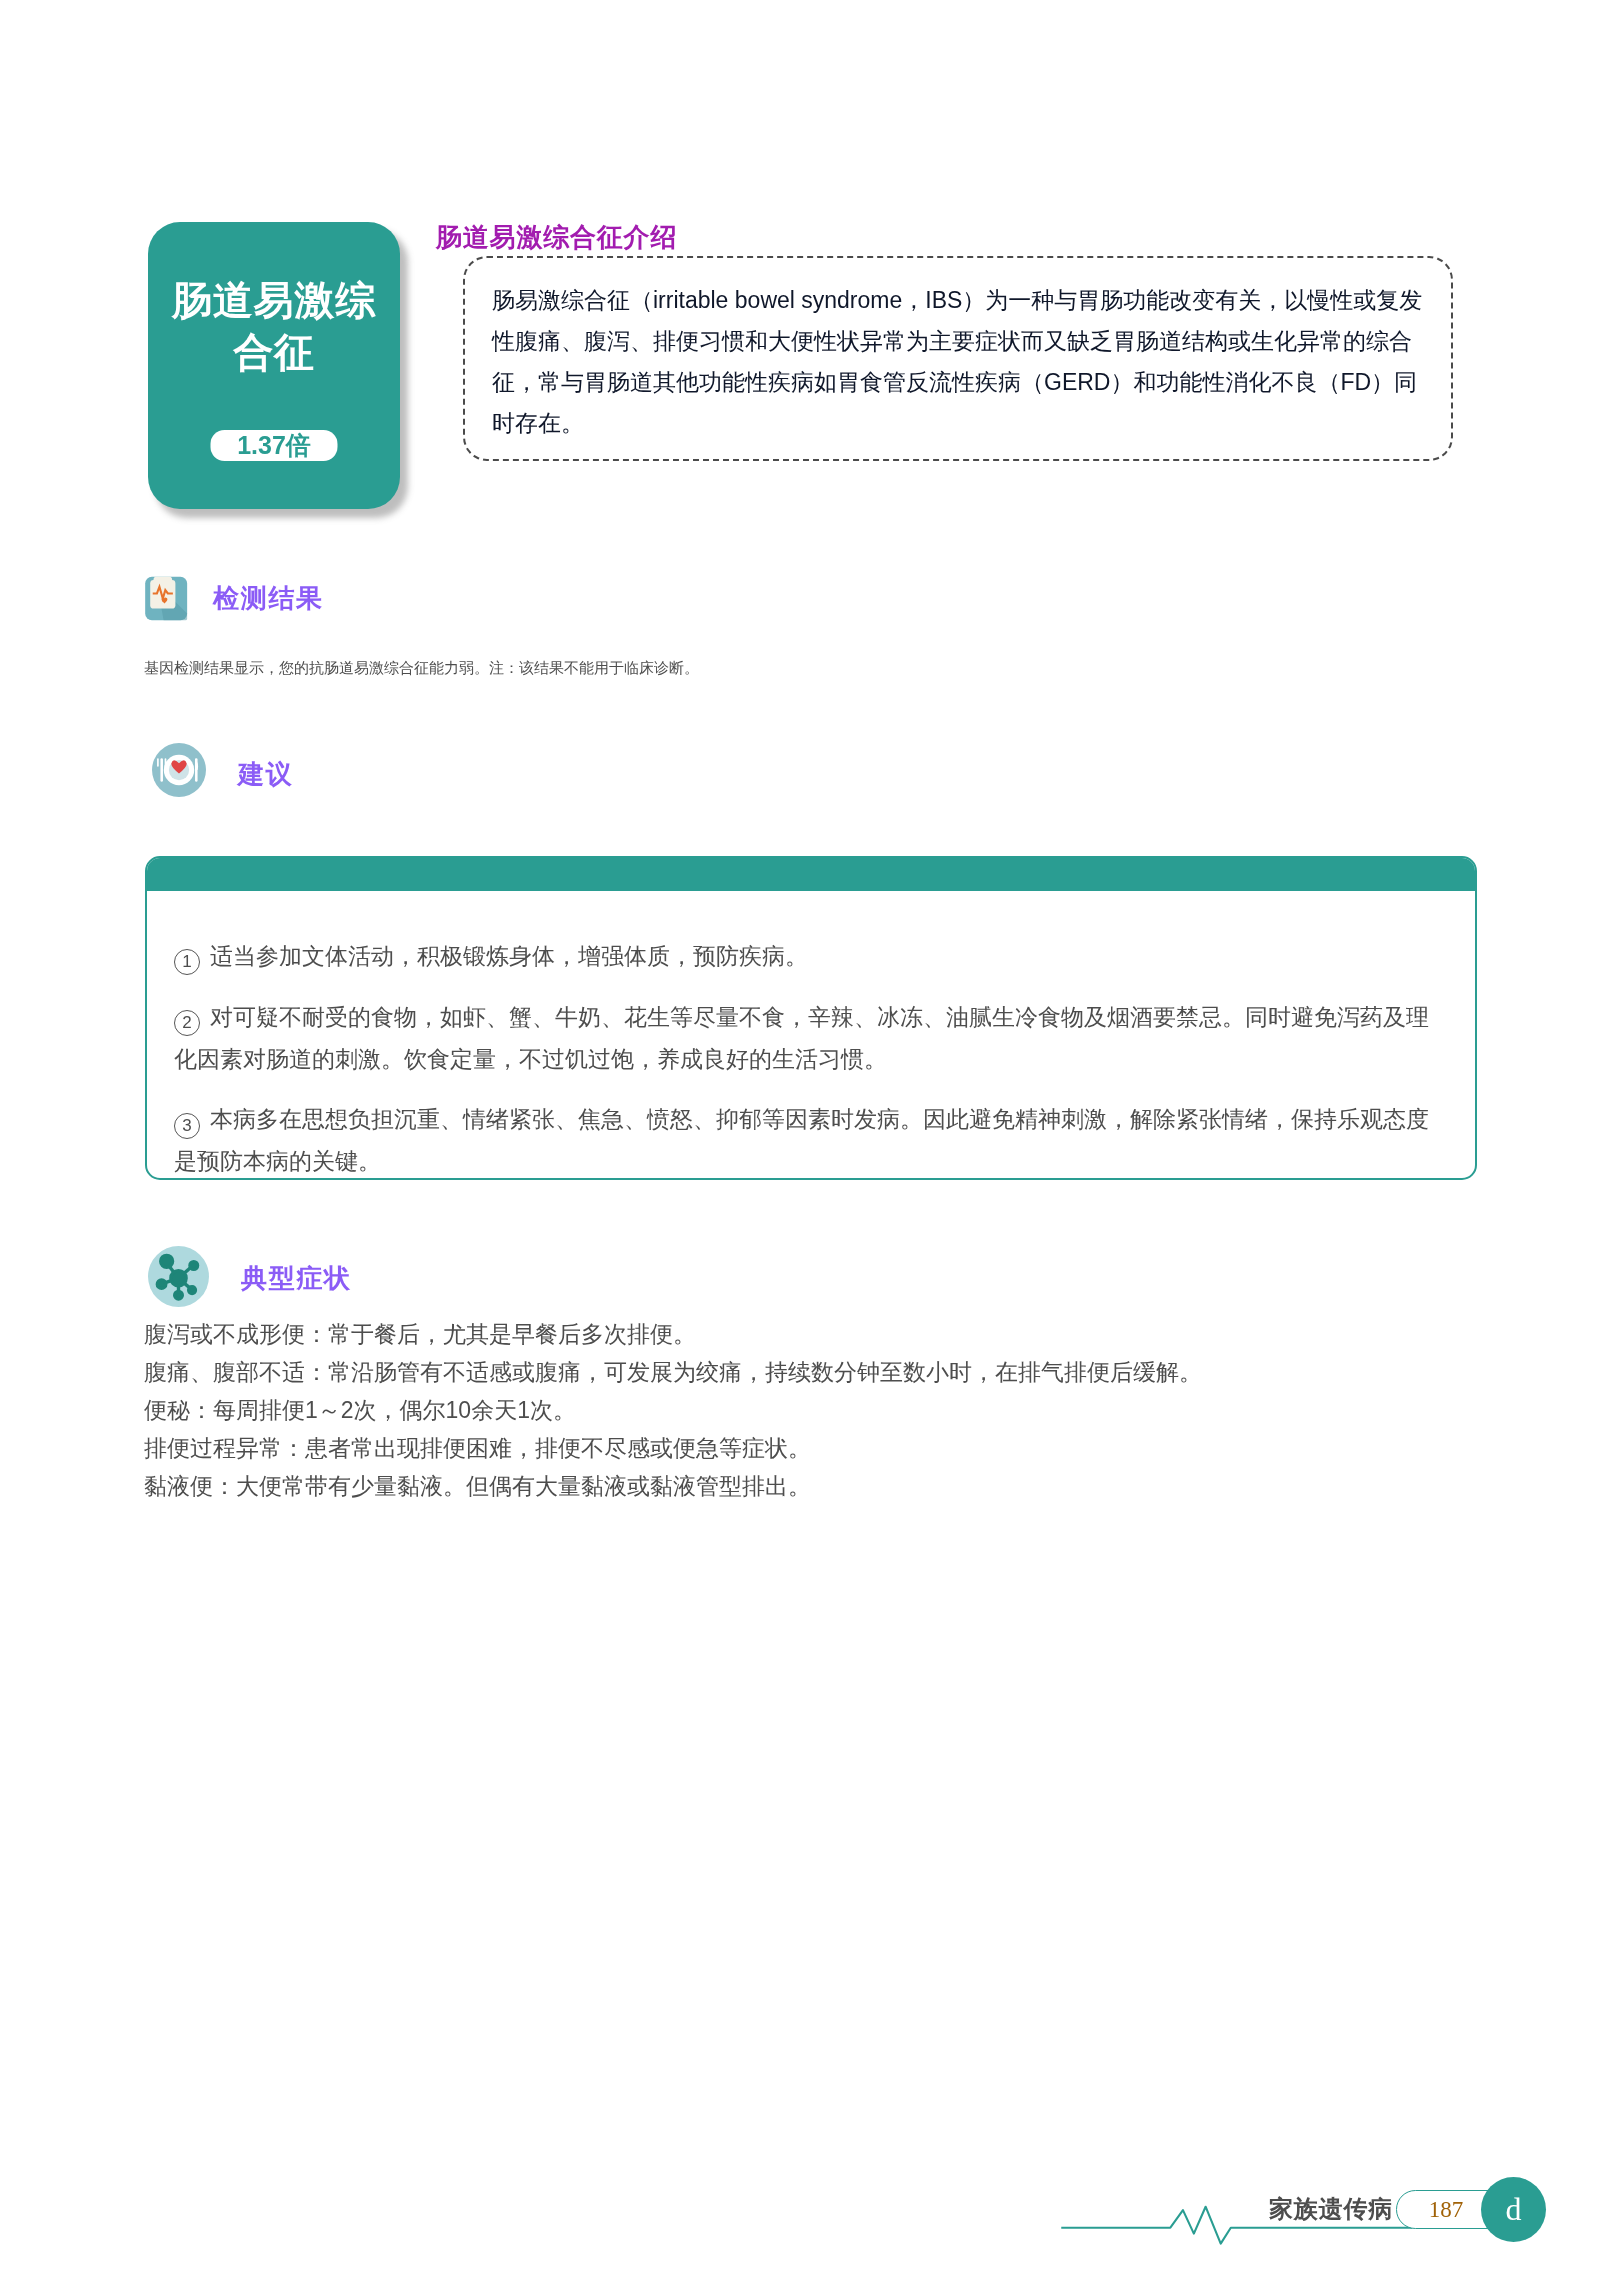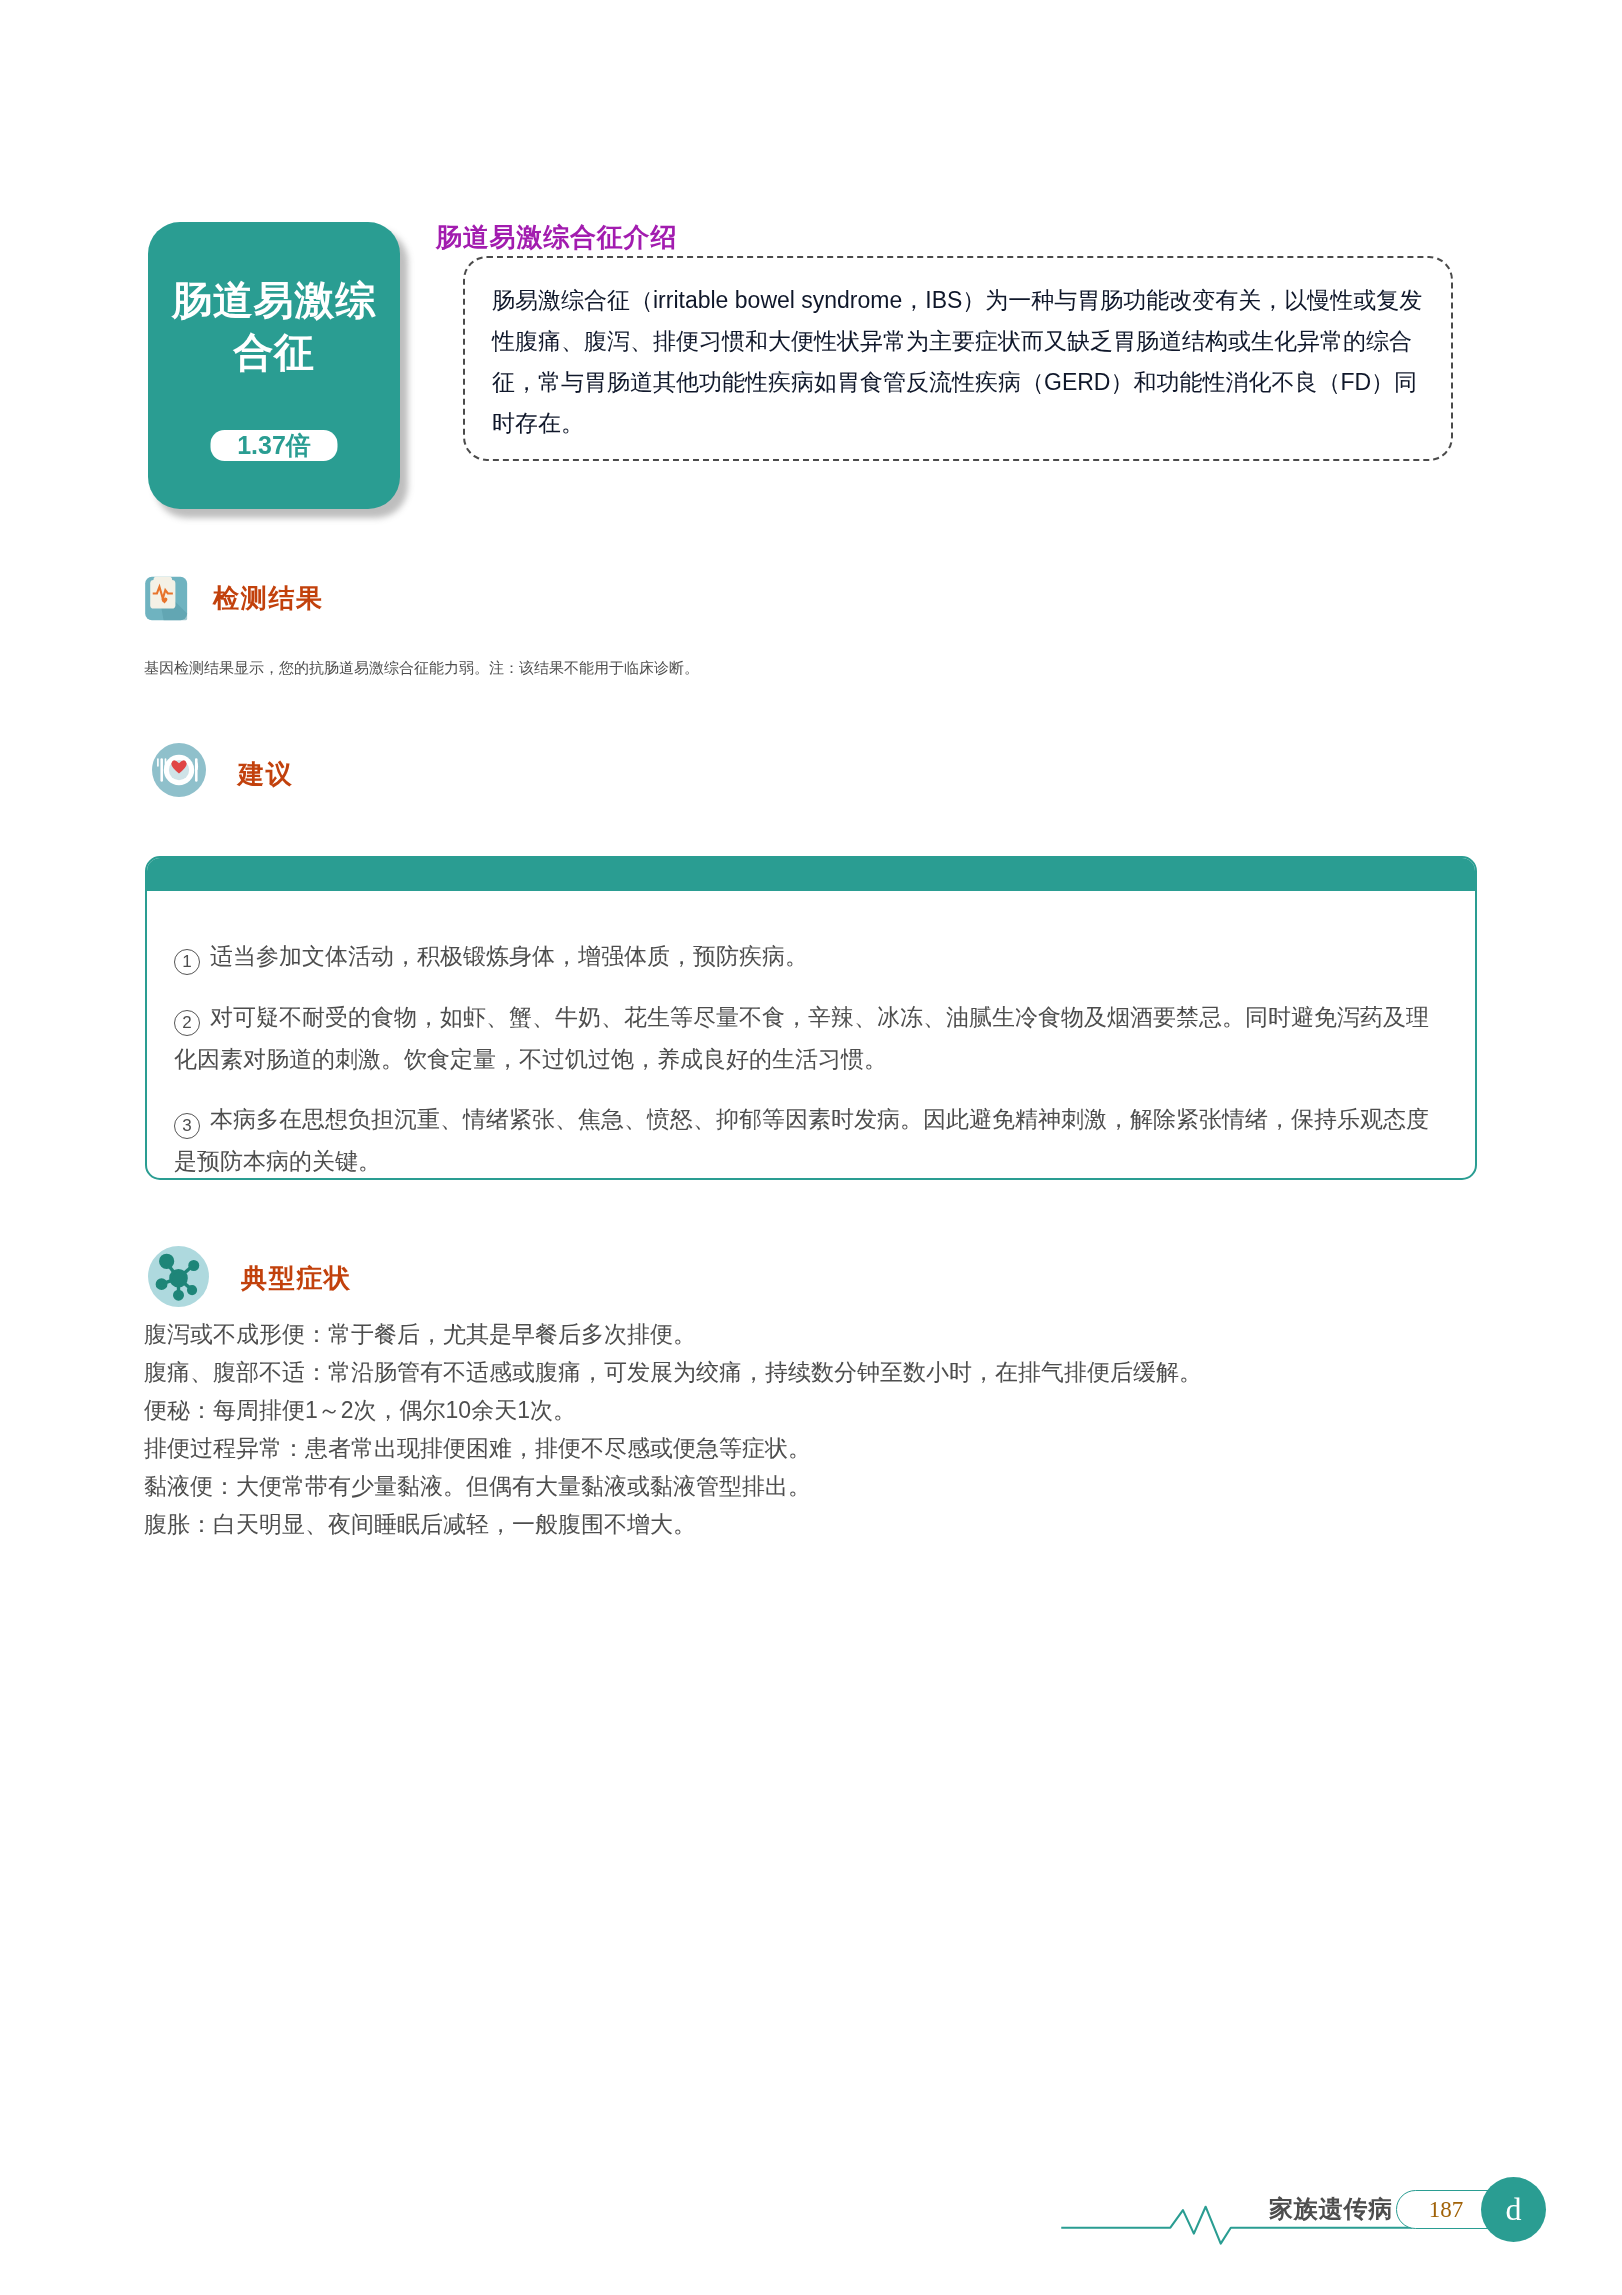--- a/index.html
+++ b/index.html
@@ -64,21 +64,21 @@
   }
   .intro-box .body-text {
     color: #0f172a;
     font-size: 23px;
     line-height: 41px;
   }
 
   
   .section-heading {
     position: absolute;
-    color: #c2410c;
+    color: #8b5cf6;
     font-size: 26px;
     font-weight: bold;
     letter-spacing: 1.7px;
   }
   .section-icon { position: absolute; }
 
   
   .para {
     position: absolute;
     color: #4d4d4d;
@@ -243,21 +243,20 @@
     </svg>
   </div>
   <div class="section-heading" style="left:241px; top:1261px;">典型症状</div>
 
   <div class="symptoms">
     <div class="symptom-line">腹泻或不成形便：常于餐后，尤其是早餐后多次排便。</div>
     <div class="symptom-line">腹痛、腹部不适：常沿肠管有不适感或腹痛，可发展为绞痛，持续数分钟至数小时，在排气排便后缓解。</div>
     <div class="symptom-line">便秘：每周排便1～2次，偶尔10余天1次。</div>
     <div class="symptom-line">排便过程异常：患者常出现排便困难，排便不尽感或便急等症状。</div>
     <div class="symptom-line">黏液便：大便常带有少量黏液。但偶有大量黏液或黏液管型排出。</div>
-    <div class="symptom-line">腹胀：白天明显、夜间睡眠后减轻，一般腹围不增大。</div>
   </div>
 
   <div class="footer-ecg">
     <svg width="355" height="47" viewBox="0 0 420 56">
       <polyline points="0,33 130,33 145,12 158,40 172,8 190,52 202,33 418,33" fill="none" stroke="#2a9d92" stroke-width="2.5" stroke-linejoin="round"></polyline>
     </svg>
   </div>
   <div class="footer-label">家族遗传病</div>
   <div class="page-pill">187</div>
   <div class="tab-circle">d</div>

